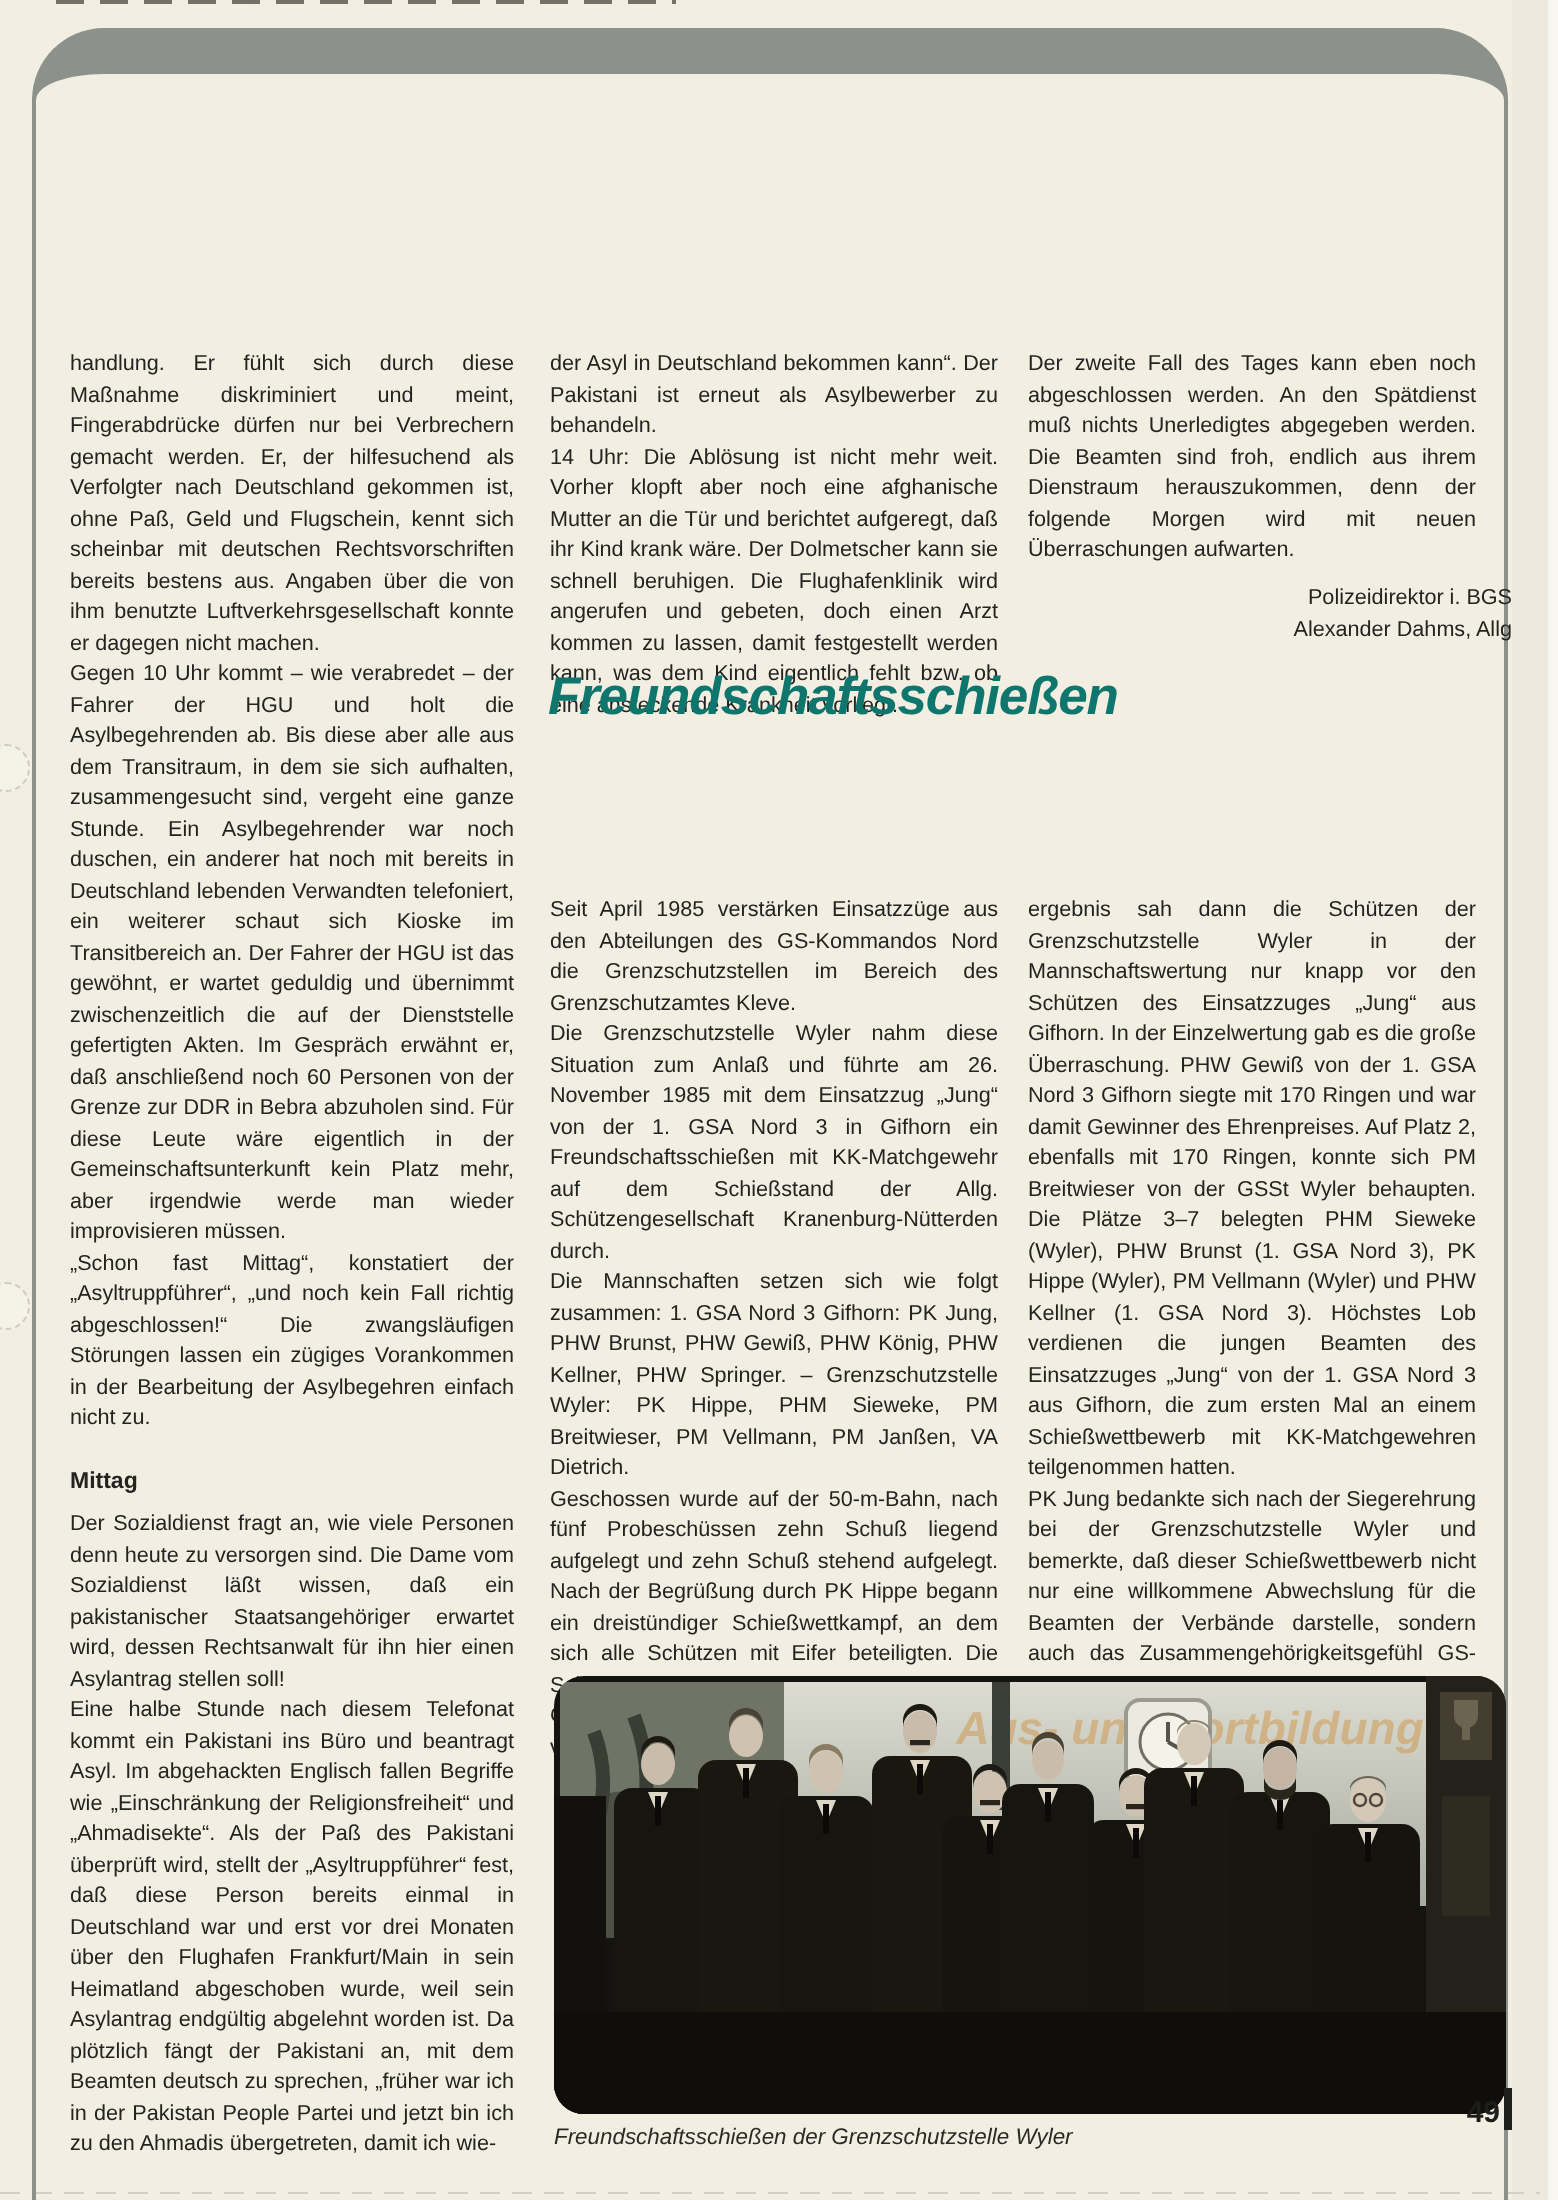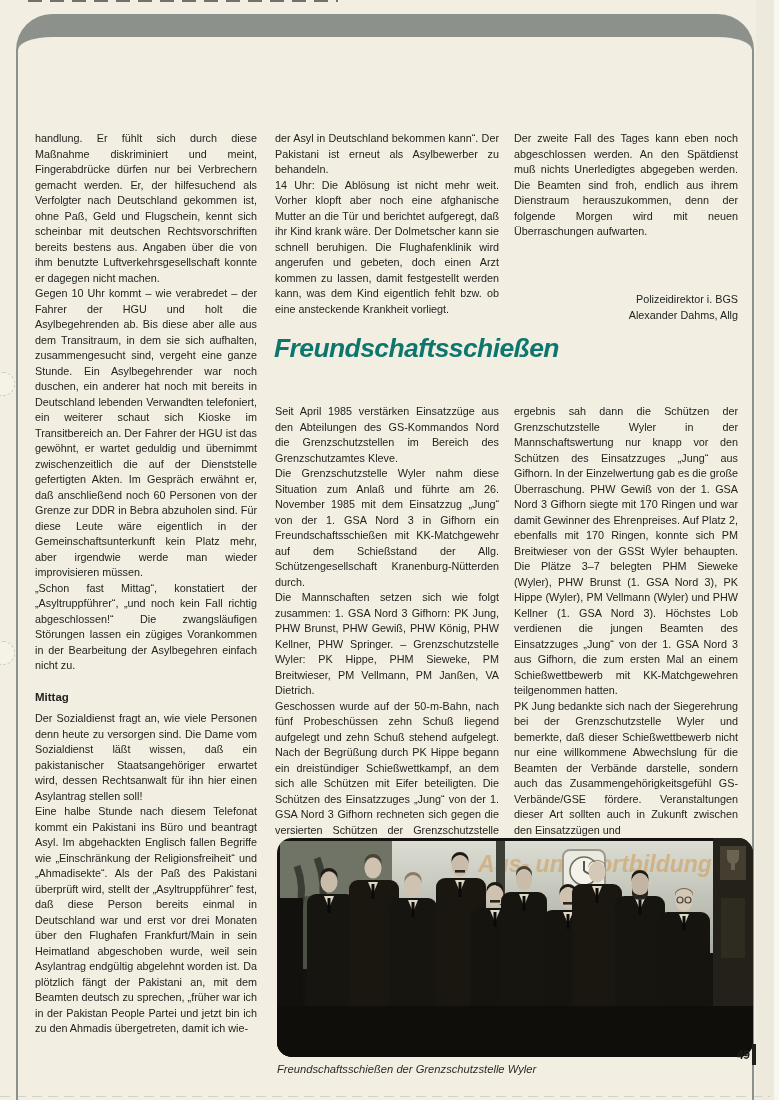--- a/index.html
+++ b/index.html
@@ -19,35 +19,35 @@
 
   .frame{
     position:absolute; left:16px; top:14px; width:738px; height:1086px;
     border-top:23px solid #8c918b; border-left:2px solid #8c918b; border-right:2px solid #8c918b;
     border-radius:36px 36px 0 0;
   }
   .punch-hole{ position:absolute; width:24px; height:24px; border-radius:50%;
     background:#f6f3e7; border:1px dashed #ccc9b9; left:-9px; opacity:.9; }
 
   .col{ position:absolute; text-align:justify; font-size:10.8px; line-height:15.5px;
-    hyphens:auto; -webkit-hyphens:auto; overflow:hidden; }
+    hyphens:auto; -webkit-hyphens:auto; overflow:hidden;margin-top:44px; }
   .col p{ margin:0; }
   .subhead{ font-weight:bold; font-size:11.5px; margin:16px 0 6px 0; text-align:left; }
   .signature{ position:absolute; text-align:right; font-size:10.8px; line-height:15.5px; }
 
   .headline{ position:absolute; left:274px; top:333px; width:464px;
     font-size:26.5px; line-height:30px; font-weight:bold; font-style:italic;
     letter-spacing:-0.6px; color:#0f766e; }
 
   .photo{ position:absolute; left:277px; top:838px; width:476px; height:219px; }
   .caption{ position:absolute; left:277px; top:1063px; width:420px;
     font-style:italic; font-size:11.2px; color:#2a2a26; text-align:left; }
 
   .pageno{ position:absolute; left:712px; top:1048px; width:38px; text-align:right;
-    font-size:12px; font-weight:bold; color:#1d1d1a; }
+    font-size:15px; font-weight:bold; color:#1d1d1a; }
   .pageno-bar{ position:absolute; left:752px; top:1044px; width:4px; height:21px; background:#1f1f1b; }
 </style>
 </head>
 <body>
 
 <div class="scan-right-margin"></div>
 <div class="scan-right-edge"></div>
 <div class="scan-top-dash"></div>
 <div class="scan-bottom-dash"></div>
 
@@ -79,21 +79,21 @@
     </div>
 </div>
 
 <div class="col" style="left:514px; top:131px; width:224px;">
   <div>
 
   <p>Der zweite Fall des Tages kann eben noch abgeschlossen werden. An den Spätdienst muß nichts Unerledigtes abgegeben werden. Die Beamten sind froh, endlich aus ihrem Dienstraum herauszukommen, denn der folgende Morgen wird mit neuen Überraschungen aufwarten.</p>
     </div>
 </div>
 
-<div class="signature" style="left:514px; top:292px; width:224px;">
+<div class="signature" style="left:532px; top:292px; width:224px;">
   <div>
 
   <div>Polizeidirektor i. BGS</div>
       <div>Alexander Dahms, Allg</div>
     </div>
 </div>
 
 <div class="headline">
   <div>Freundschaftsschießen</div>
 </div>

